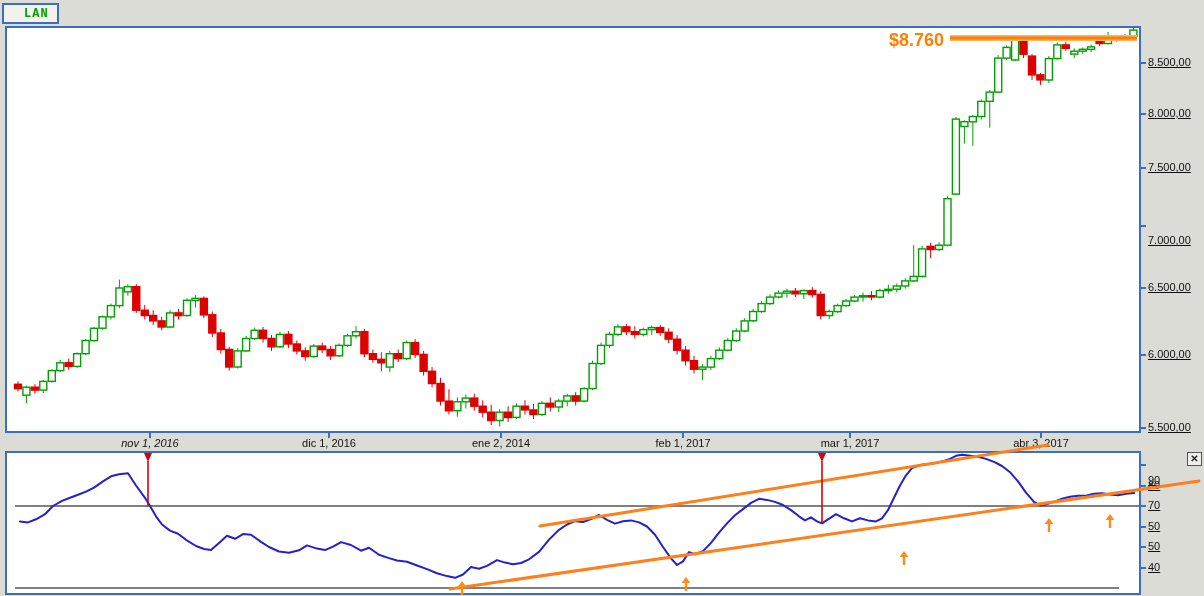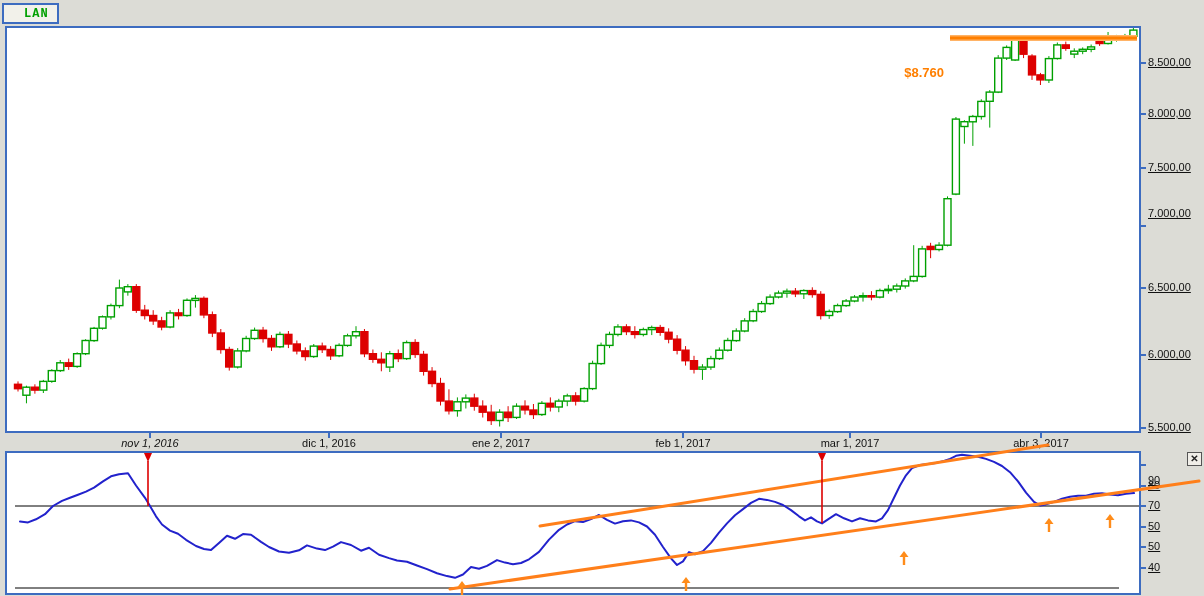--- a/index.html
+++ b/index.html
@@ -13,21 +13,21 @@
     border:2px solid #3d6cc0;box-sizing:border-box;display:flex;align-items:center;gap:3px;
     padding:0 17px;}
   #legendChip .dash{width:11px;height:2px;background:#00a000;}
   #legendChip .sym{color:#00a000;font-weight:bold;font-size:12px;letter-spacing:1px;
     font-family:"Liberation Mono","DejaVu Sans Mono",monospace;}
   .ylab{position:absolute;left:1148px;font-size:11px;color:#111;white-space:nowrap;text-decoration:underline;}
   .ytick{position:absolute;left:1141px;width:5px;height:2px;background:#3d6cc0;}
   .xlab{position:absolute;font-size:11px;color:#111;white-space:nowrap;transform:translateX(-50%);}
   .xtick{position:absolute;width:2px;height:5px;background:#3d6cc0;top:433px;}
   #resLabel{position:absolute;left:858px;top:30px;width:86px;text-align:right;
-    font-size:13px;font-weight:bold;color:#ff7f00;margin-top:35px;}
+    font-size:18px;font-weight:bold;color:#ff7f00;}
   #overlay{position:absolute;left:0;top:0;pointer-events:none;}
   #closeBtn{position:absolute;left:1187px;top:452px;width:15px;height:14px;background:#f0eee8;
     border:1px solid #555;box-sizing:border-box;font-size:10px;line-height:12px;text-align:center;
     color:#222;cursor:pointer;font-weight:bold;}
 </style>
 </head>
 <body>
 
 <div id="stage">
 
@@ -578,35 +578,35 @@
   <div id="resLabel">$8.760</div>
 
   <div id="priceAxis">
       <div class="ytick" style="top: 62px;"></div>
       <div class="ylab" style="top: 56px;">8.500,00</div>
       <div class="ytick" style="top: 112.841px;"></div>
       <div class="ylab" style="top: 106.841px;">8.000,00</div>
       <div class="ytick" style="top: 166.965px;"></div>
       <div class="ylab" style="top: 160.965px; text-align: right;">7.500,00</div>
       <div class="ytick" style="top: 224.824px;"></div>
-      <div class="ylab" style="top: 207px;">7.000,00</div>
+      <div class="ylab" style="top: 234px;">7.000,00</div>
       <div class="ytick" style="top: 286.972px;"></div>
       <div class="ylab" style="top: 280.972px;">6.500,00</div>
       <div class="ytick" style="top: 354.098px;"></div>
       <div class="ylab" style="top: 348.098px;">6.000,00</div>
       <div class="ytick" style="top: 427.068px;"></div>
       <div class="ylab" style="top: 421.068px;">5.500,00</div>
     </div>
   <div id="dateAxis">
       <div class="xtick" style="left: 149px;"></div>
       <div class="xlab" style="left: 150px; top: 437px; font-style: italic;">nov 1, 2016</div>
       <div class="xtick" style="left: 328px;"></div>
       <div class="xlab" style="left: 329px; top: 437px;">dic 1, 2016</div>
       <div class="xtick" style="left: 500px;"></div>
-      <div class="xlab" style="left: 501px; top: 437px;">ene 2, 2017</div>
+      <div class="xlab" style="left: 501px; top: 437px;">ene 2, 2014</div>
       <div class="xtick" style="left: 682px;"></div>
       <div class="xlab" style="left: 683px; top: 437px;">feb 1, 2017</div>
       <div class="xtick" style="left: 849px;"></div>
       <div class="xlab" style="left: 850px; top: 437px;">mar 1, 2017</div>
       <div class="xtick" style="left: 1040px;"></div>
       <div class="xlab" style="left: 1041px; top: 437px;">abr 3, 2017</div>
     </div>
 
   <div id="indPanel" class="panel">
     <svg id="indSvg" width="1132" height="140" viewBox="7 453 1132 140">

